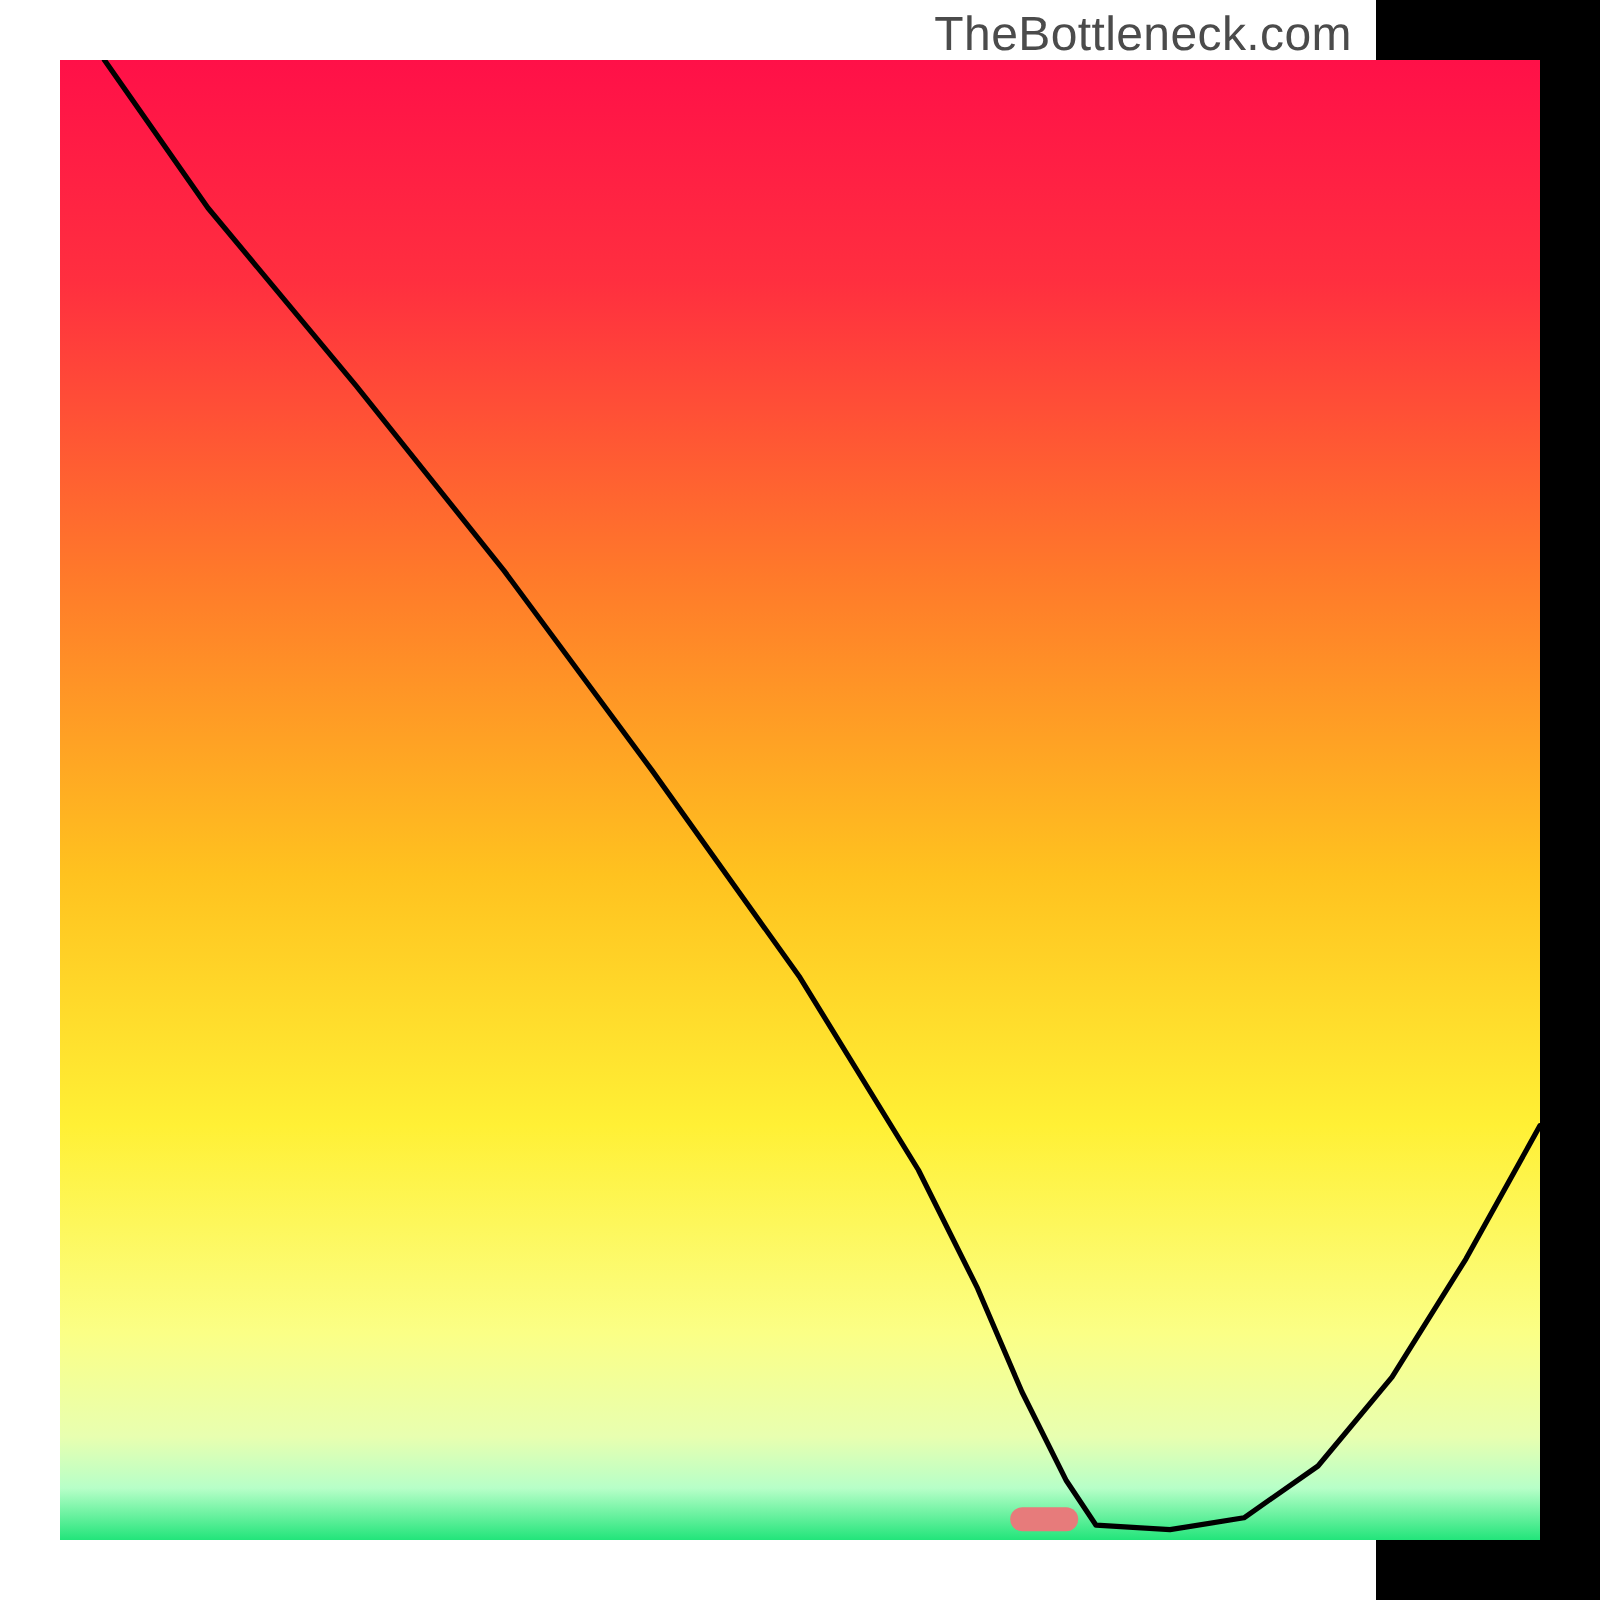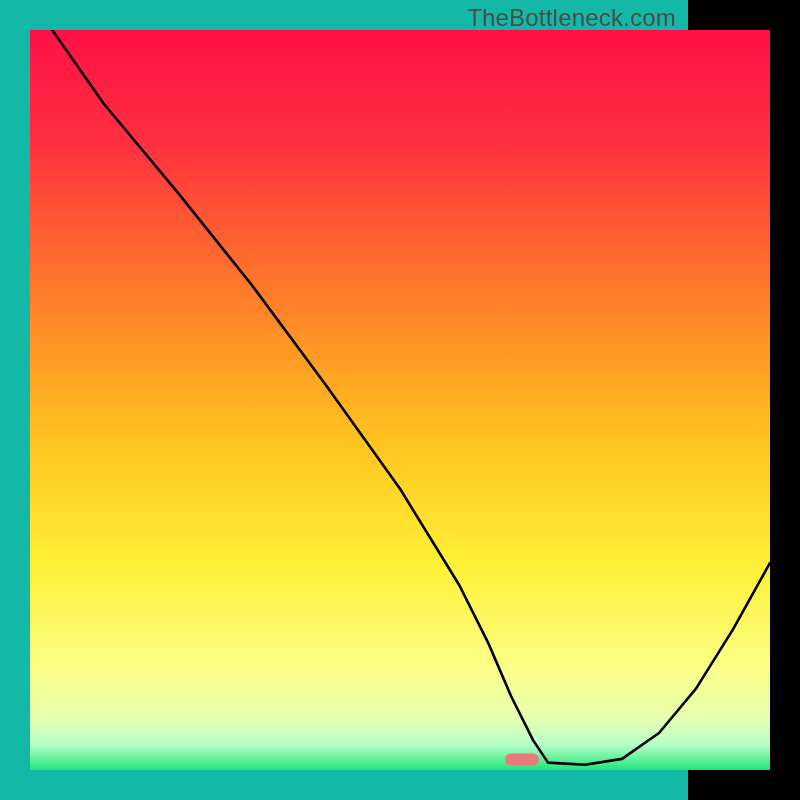--- a/index.html
+++ b/index.html
@@ -8,21 +8,21 @@
     width: 800px;
     height: 800px;
     overflow: hidden;
     background: #000;
     font-family: Arial, Helvetica, sans-serif;
   }
   .frame {
     position: absolute;
     top: 0; left: 0;
     width: 688px; height: 800px;
-    background: #14b8a6;
+    background: #ffffff;
   }
   .plot {
     position: absolute;
     top: 30px;
     left: 30px;
     width: 740px;
     height: 740px;
     overflow: hidden;
   }
   .plot svg {

